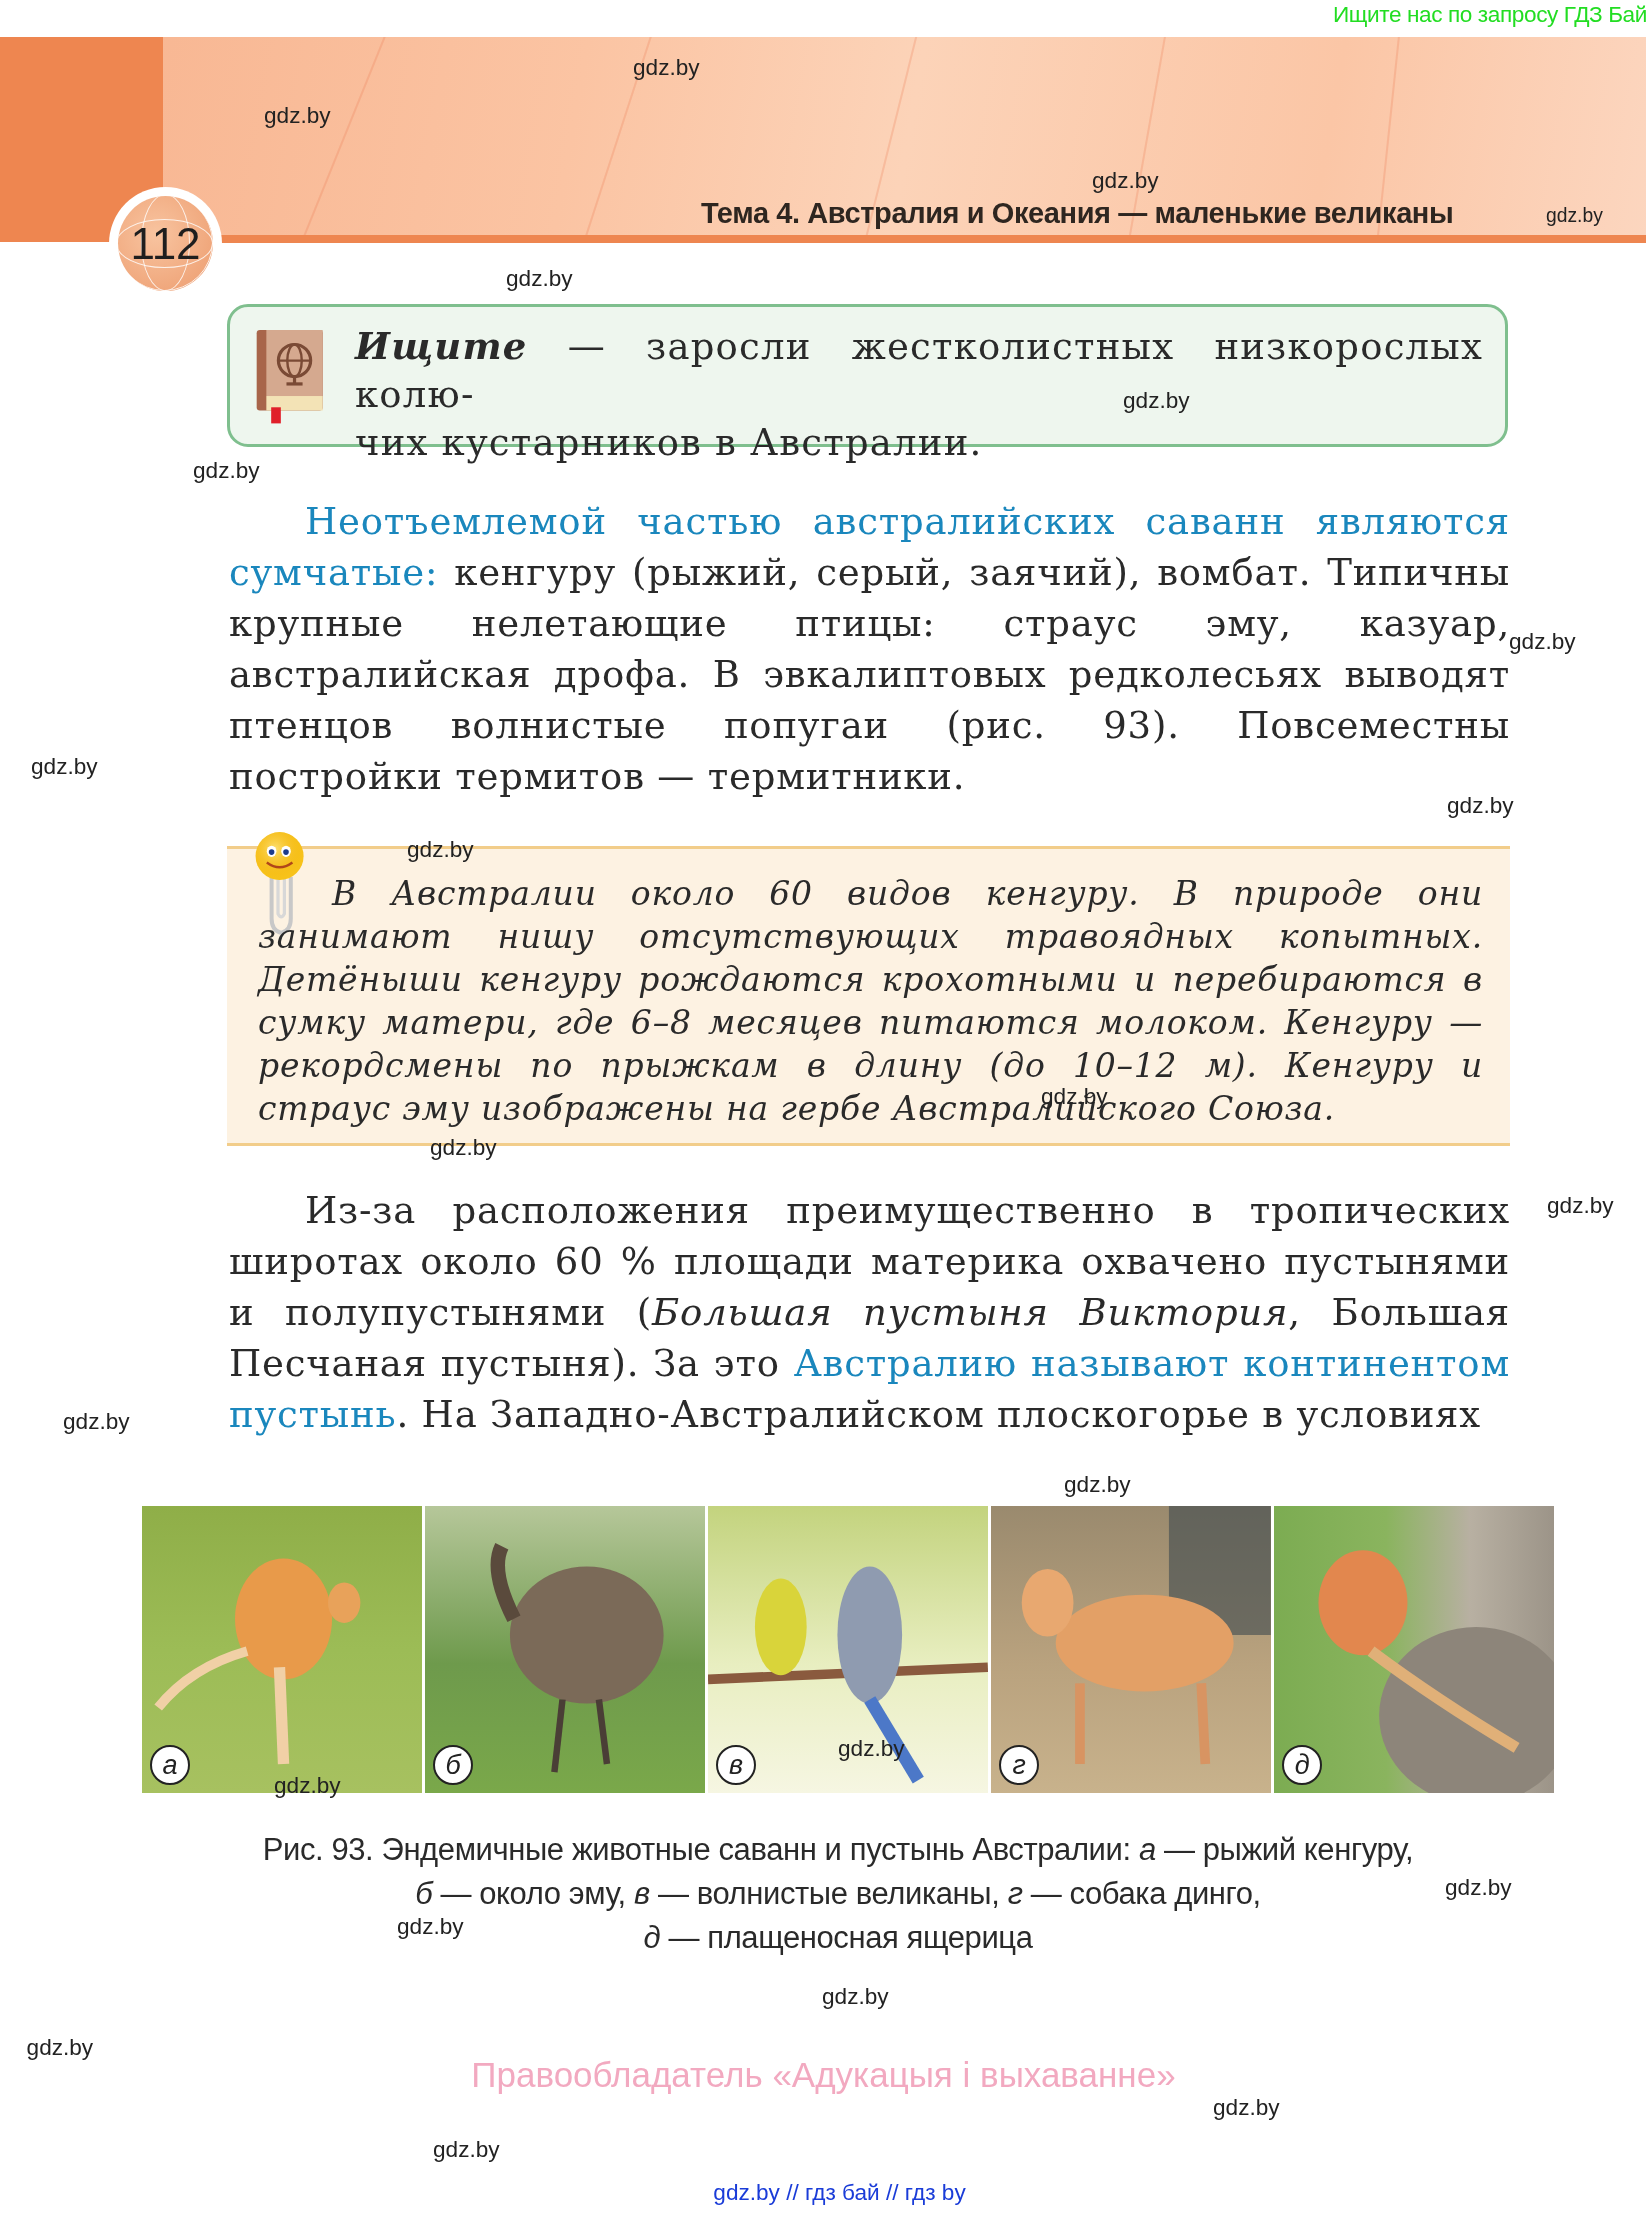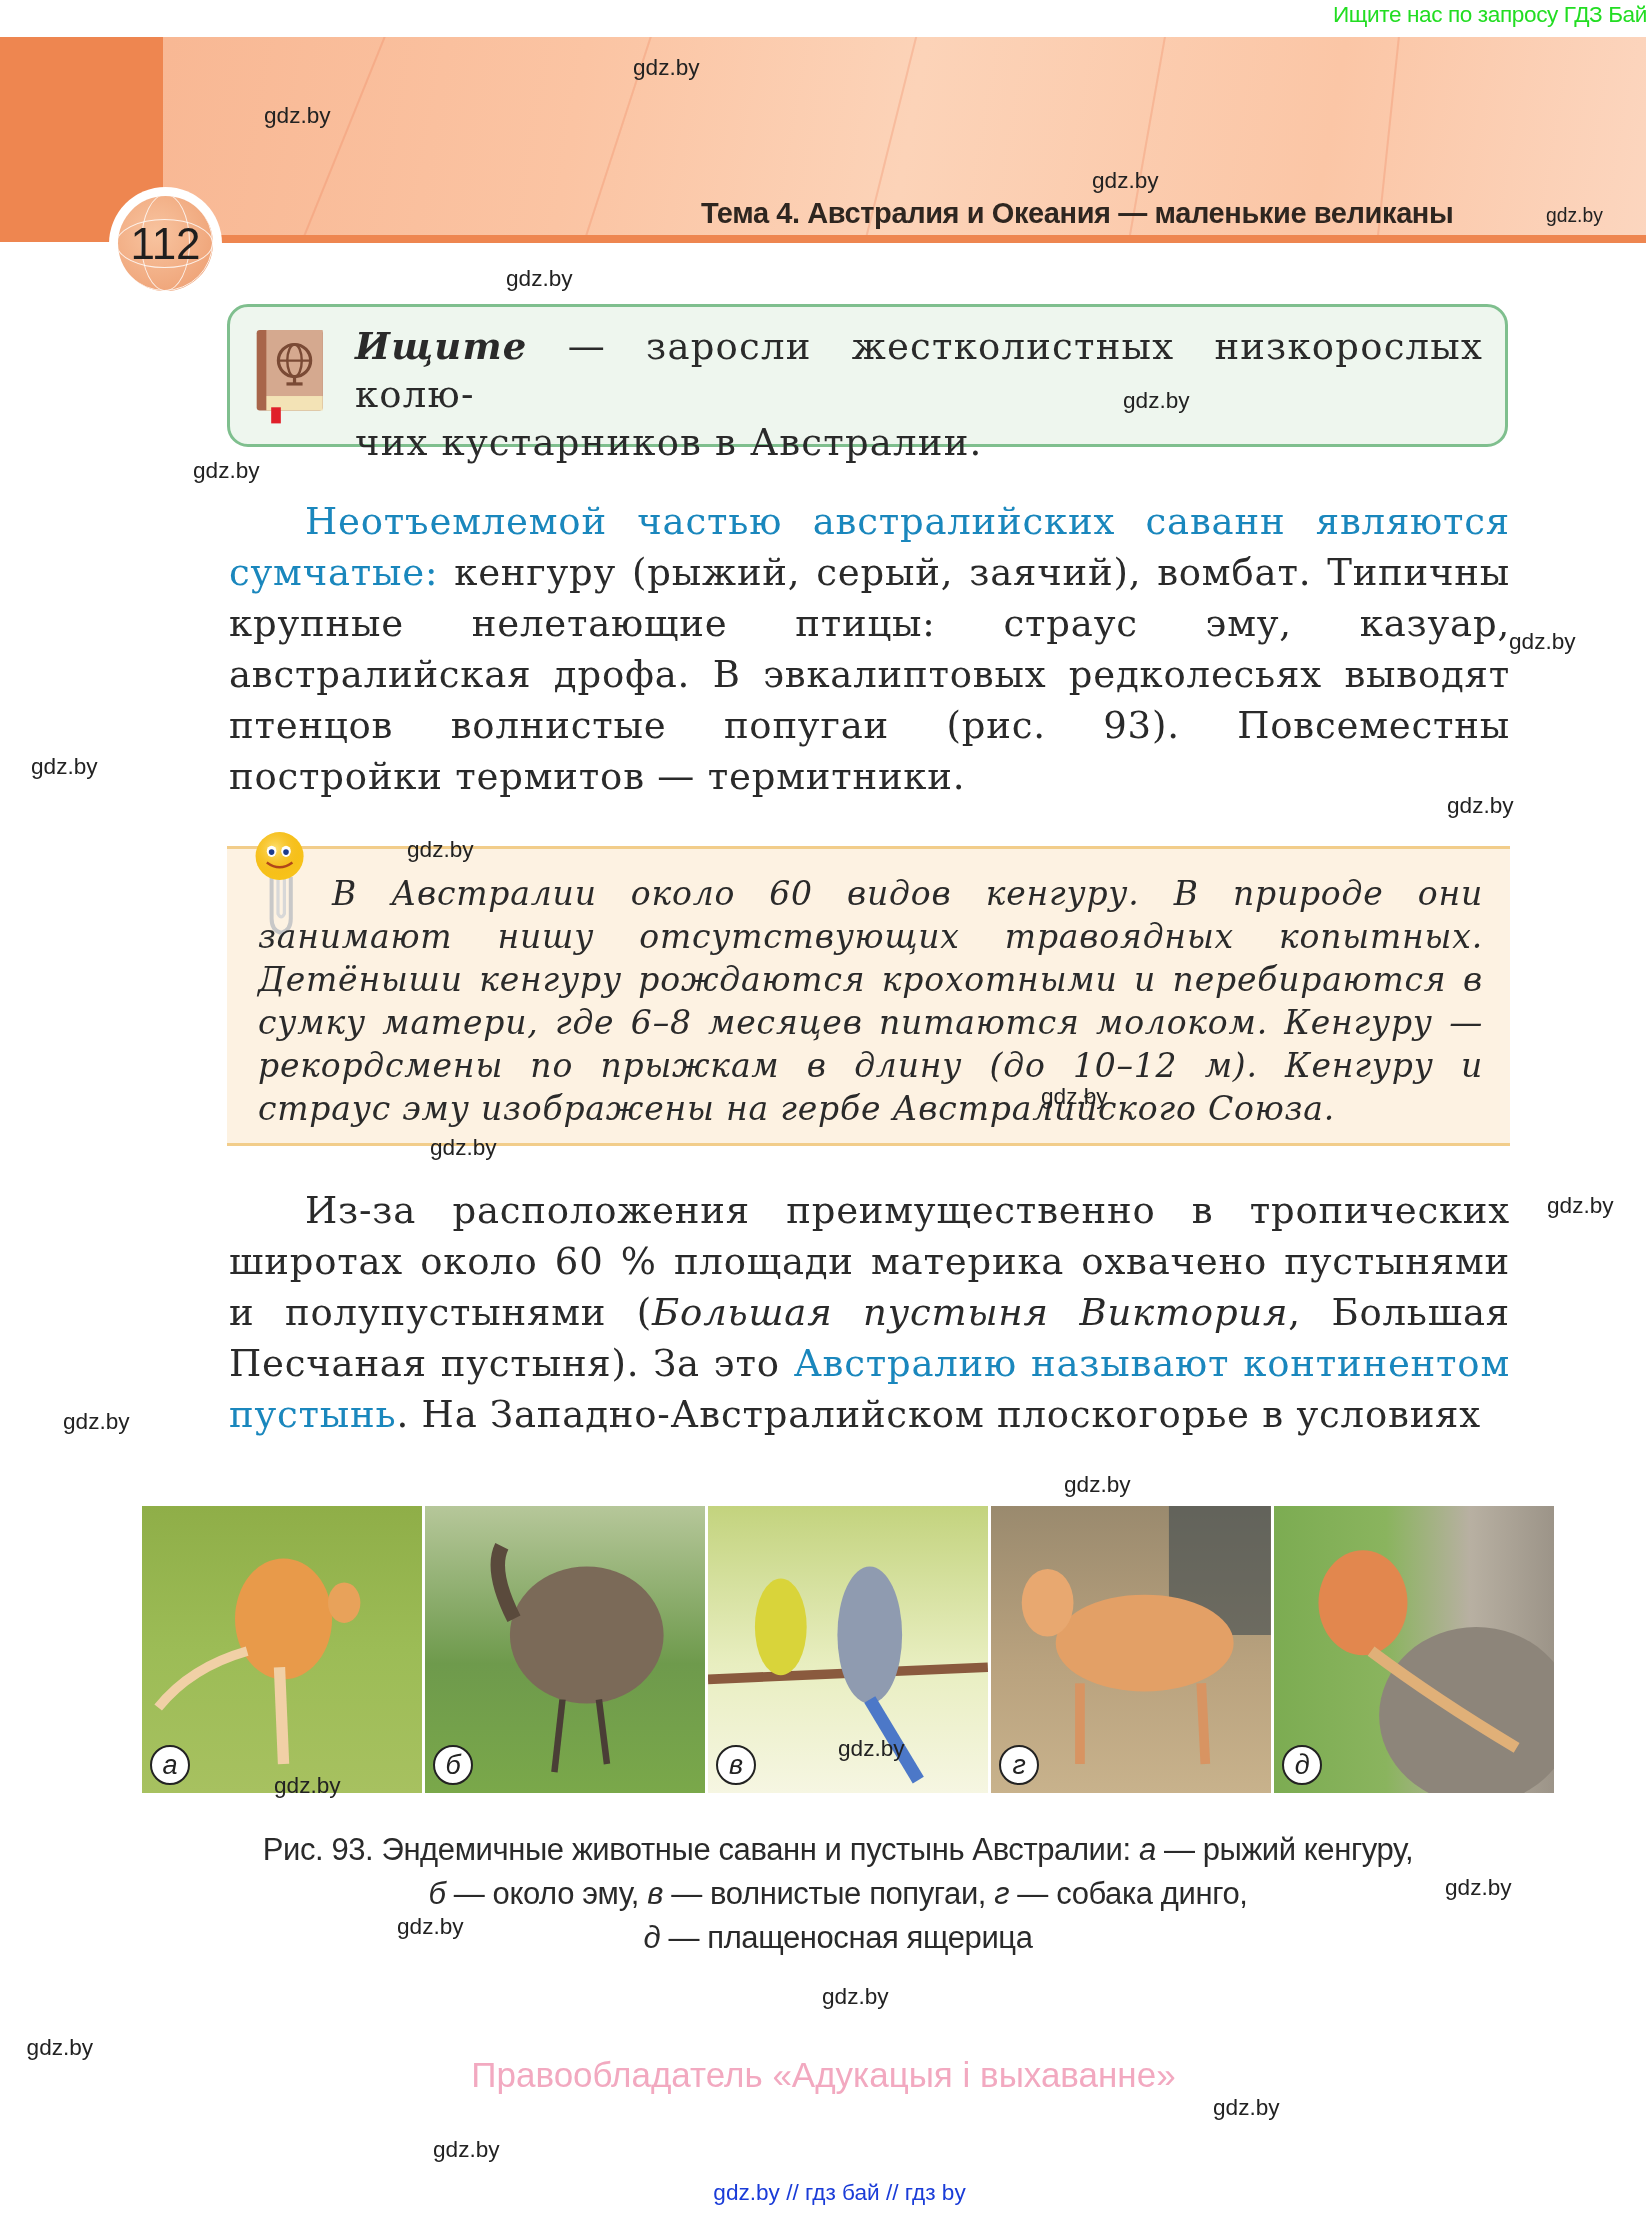--- a/index.html
+++ b/index.html
@@ -207,21 +207,21 @@
       <ellipse cx="250" cy="260" rx="120" ry="110" fill="#8d857a"></ellipse>
       <ellipse cx="110" cy="120" rx="55" ry="65" fill="#e2874e"></ellipse>
       <path d="M120 180 Q200 240 300 300" stroke="#e0b078" stroke-width="14" fill="none"></path>
     </svg>
     <div class="letter">д</div>
   </div>
 </div>
 
 <div class="abs caption">
   <span>Рис. 93. Эндемичные животные саванн и пустынь Австралии: </span><i>а</i><span> — рыжий кенгуру,</span><br>
-  <i>б</i><span> — около эму, </span><i>в</i><span> — волнистые попугаи, </span><i>г</i><span> — собака динго,</span><br>
+  <i>б</i><span> — около эму, </span><i>в</i><span> — волнистые великаны, </span><i>г</i><span> — собака динго,</span><br>
   <i>д</i><span> — плащеносная ящерица</span>
 </div>
 
 <div class="abs copyright">Правообладатель «Адукацыя і выхаванне»</div>
 
 <div class="abs footer-links">
   <span>gdz.by</span><span> // </span><span>гдз бай</span><span> // </span><span>гдз by</span>
 </div>
 
 <div class="abs wm" style="left:633px;top:55px;">gdz.by</div>

